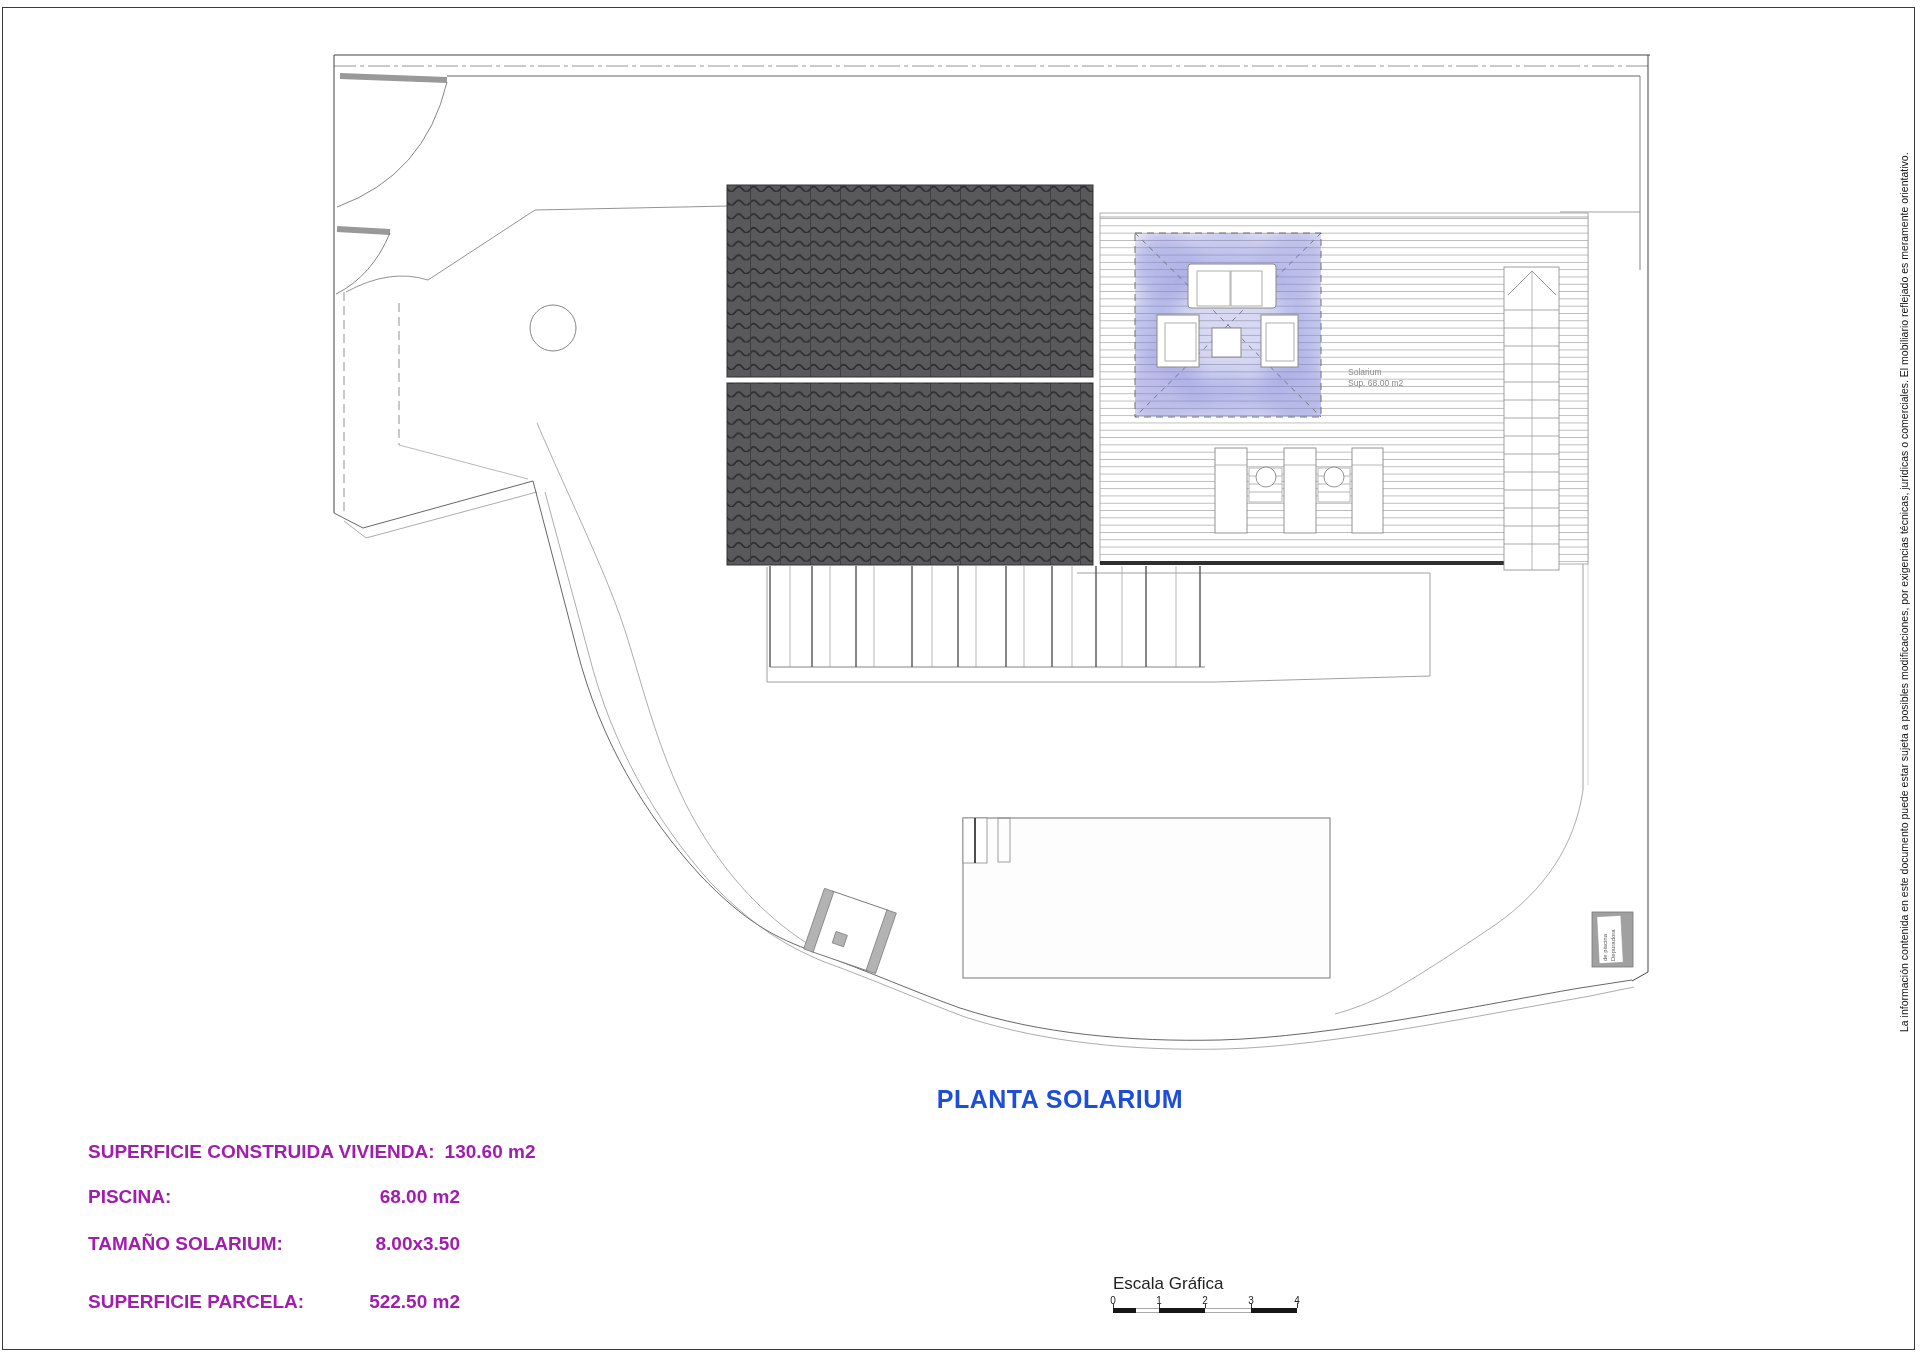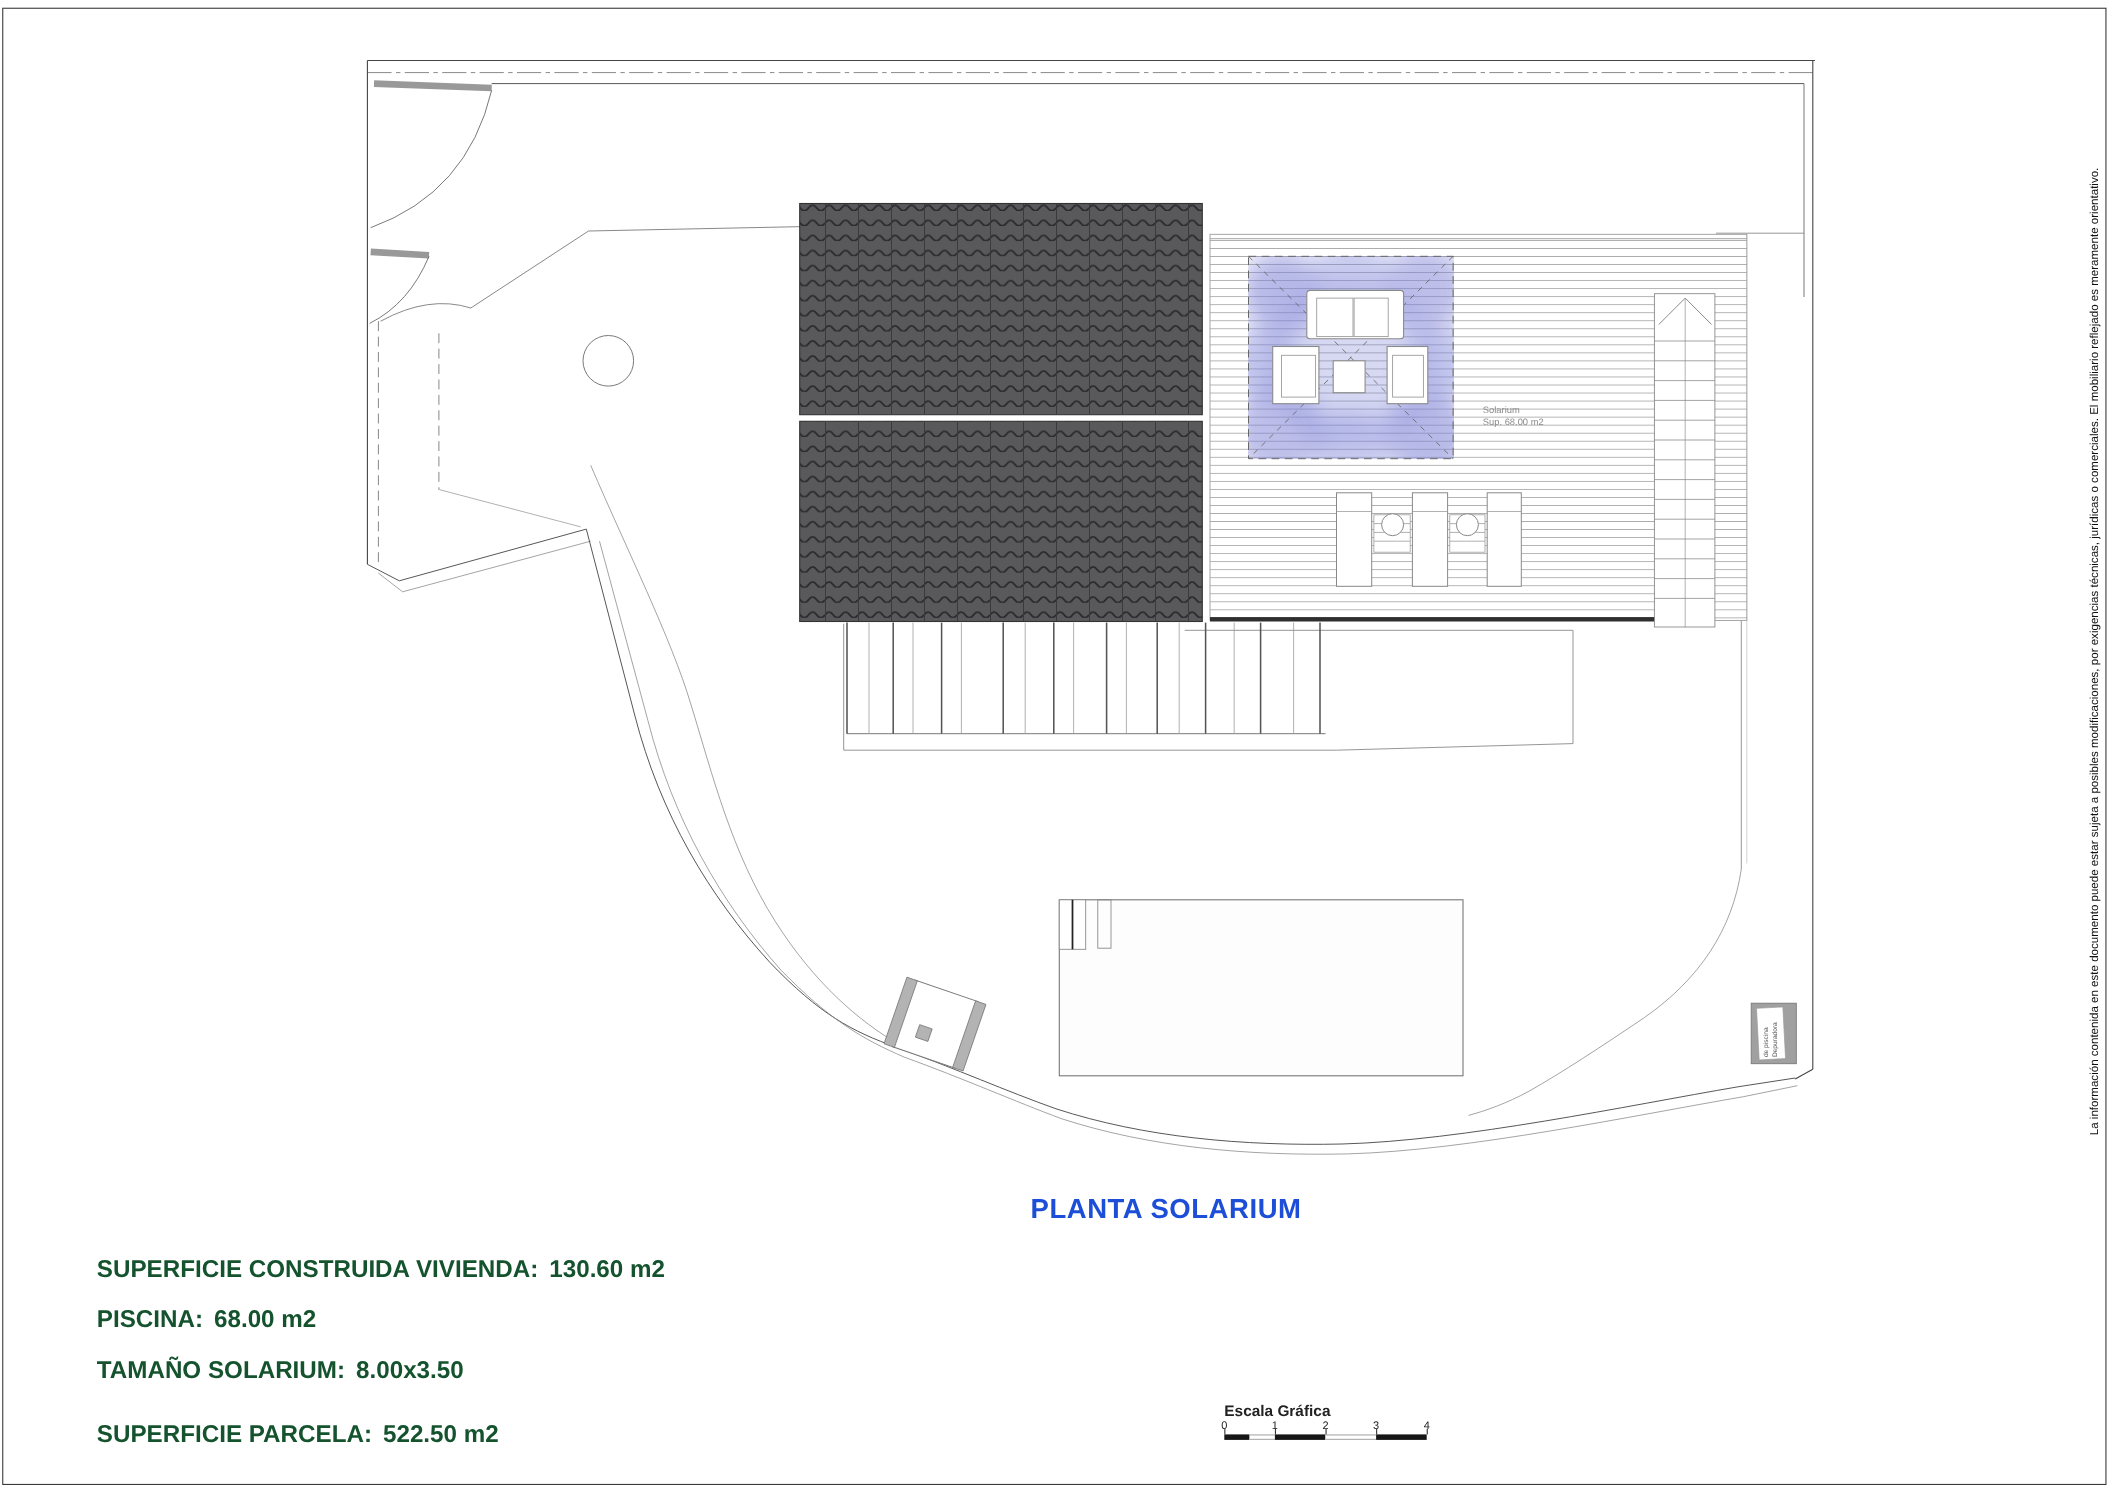--- a/index.html
+++ b/index.html
@@ -10,27 +10,27 @@
   .frame{
     position:absolute;left:2px;top:7px;width:1913px;height:1343px;
     border:1px solid #3a3a3a;box-sizing:border-box;pointer-events:none;
   }
   svg.plan{position:absolute;left:0;top:0;width:1920px;height:1357px;}
   .page-title{
     position:absolute;left:900px;top:1085px;width:320px;text-align:center;
     font-size:25px;font-weight:bold;color:#1d4ed8;letter-spacing:.5px;white-space:nowrap;
   }
   .info-row{
-    position:absolute;left:88px;width:372px;display:flex;justify-content:flex-start;
-    font-size:22px;font-weight:bold;color:#14532d;white-space:nowrap;
+    position:absolute;left:88px;width:372px;display:flex;justify-content:space-between;
+    font-size:19px;font-weight:bold;color:#a21caf;white-space:nowrap;
   }
   .info-row .lbl{margin-right:10px;}
   .r1{top:1141px}.r2{top:1186px}.r3{top:1233px}.r4{top:1291px}
   .scalebar{position:absolute;left:1113px;top:1274px;width:186px;}
-  .scalebar .sb-label{font-size:14px;color:#222;font-weight:bold;}
+  .scalebar .sb-label{font-size:17px;color:#222;}
   .sb-ticksrow{position:relative;height:12px;margin-top:1px;}
   .sb-ticksrow span{position:absolute;transform:translateX(-50%);font-size:10px;color:#222;}
   .sb-bar{position:relative;height:5px;display:flex;margin-top:1px;}
   .sb-bar .seg{height:5px;box-sizing:border-box;}
   .seg.b{background:#161616;}
   .seg.w{background:#fff;border:1px solid #aaa;border-left:none;border-right:none;}
   .sb-tickmark{position:absolute;width:1px;height:5px;background:#333;top:-5px;}
   .disclaimer{
     position:absolute;left:1898px;top:1032px;transform:rotate(-90deg);
     transform-origin:0 0;white-space:nowrap;font-size:10.5px;color:#111;

